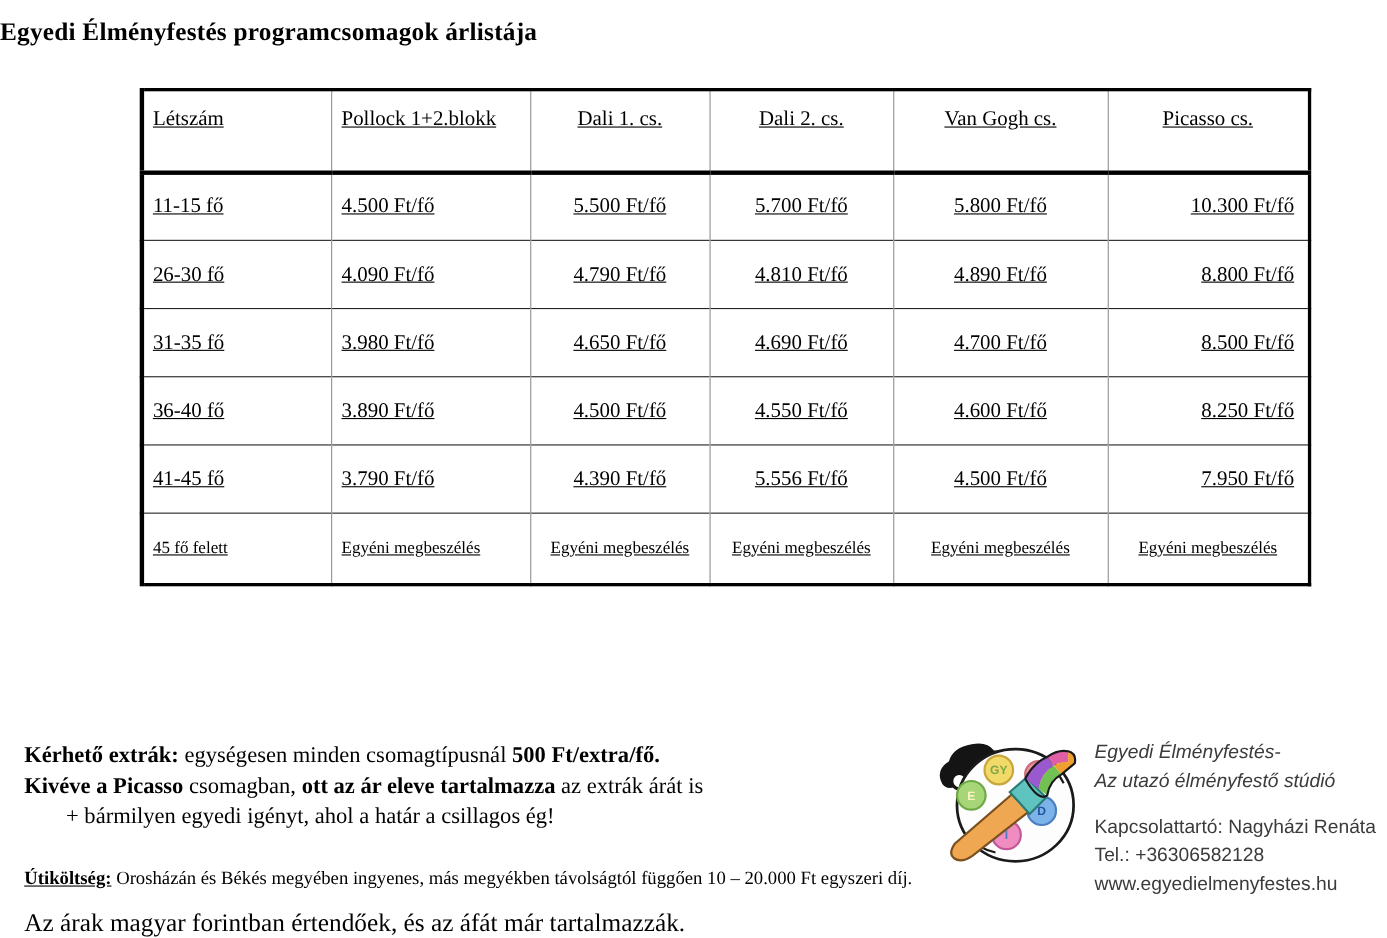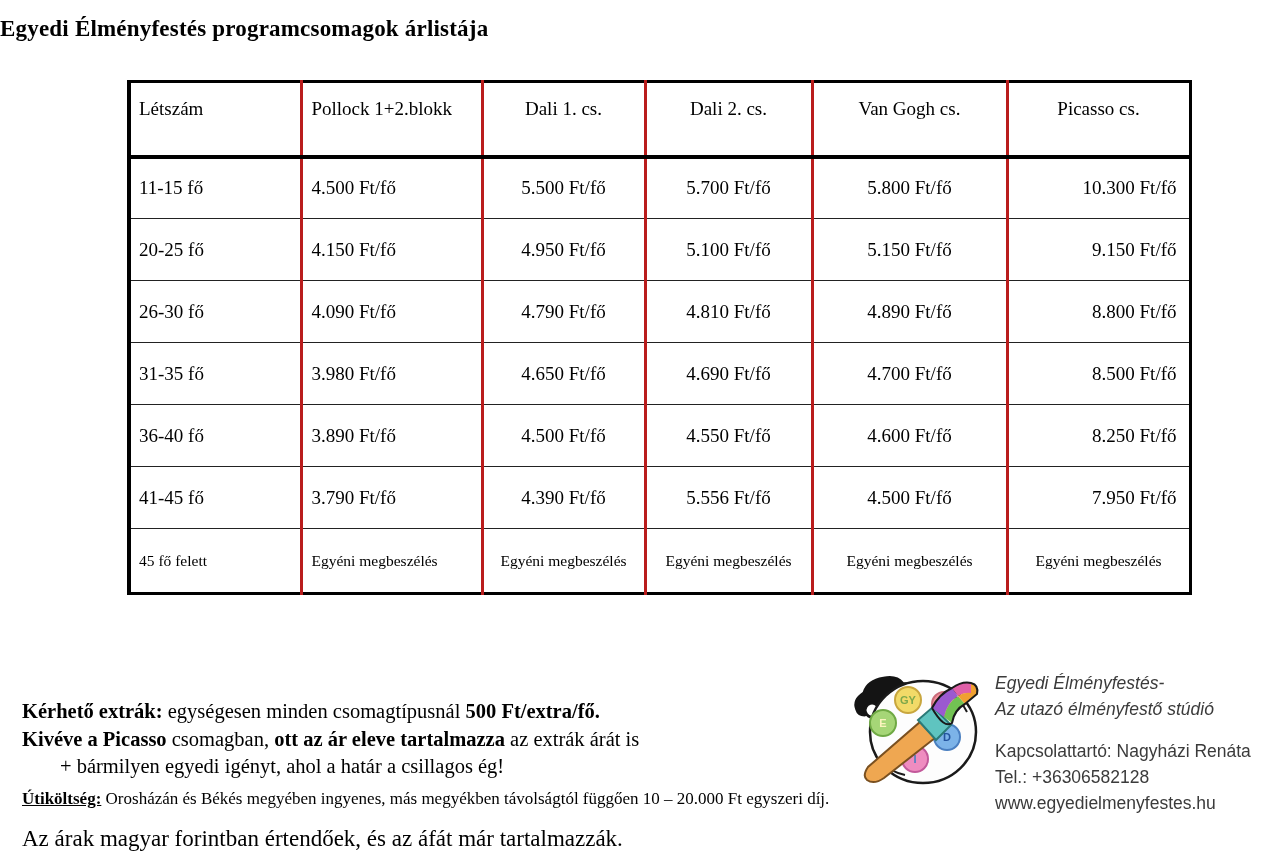--- a/index.html
+++ b/index.html
@@ -29,25 +29,26 @@
   table.price-table {
     position: absolute;
     left: 127px;
     top: 80px;
     width: 1061px;
     border-collapse: collapse;
     table-layout: fixed;
     font-size: 19px;
   }
   table.price-table th, table.price-table td {
-    border-left: 3px solid #b91c1c;
+    border-left: 1px solid #b91c1c;
     border-right: 1px solid #8f8f8f;
     font-weight: normal;
     overflow: hidden;
     white-space: nowrap;
+    text-decoration: underline;
   }
   table.price-table { border: 3px solid #000; border-left-width: 4px; }
   table.price-table thead th {
     height: 75px;
     vertical-align: top;
     padding-top: 15px;
     border-bottom: 4px solid #000;
   }
   table.price-table tbody td {
     height: 62px;
@@ -59,21 +60,21 @@
     font-size: 15.5px;
   }
   .c0 { text-align: left;  padding-left: 8px; }
   .c1 { text-align: left;  padding-left: 9px; }
   .c2, .c3, .c4 { text-align: center; }
   td.c5 { text-align: right; padding-right: 12px; }
   th.c5 { text-align: center; }
   tr.small-row td.c5 { text-align: center; padding-right: 0; }
 
   
-  .note-line { position: absolute; font-size: 20.5px; white-space: nowrap; margin-top: 24px; }
+  .note-line { position: absolute; font-size: 20.5px; white-space: nowrap; }
   .note-1 { left: 22px; top: 676px; }
   .note-2 { left: 22px; top: 704px; }
   .note-3 { left: 60px; top: 731px; }
   .note-b { font-weight: bold; }
   .travel-line { position: absolute; left: 22px; top: 789px; font-size: 17px; white-space: nowrap; }
   .travel-label { font-weight: bold; text-decoration: underline; }
   .vat-line { position: absolute; left: 22px; top: 826px; font-size: 23px; white-space: nowrap; }
 
   
   .logo-box { position: absolute; left: 843px; top: 666px; width: 142px; height: 124px; }
@@ -119,28 +120,20 @@
     <tbody>
         <tr>
           <td class="c0">11-15 fő</td>
           <td class="c1">4.500 Ft/fő</td>
           <td class="c2">5.500 Ft/fő</td>
           <td class="c3">5.700 Ft/fő</td>
           <td class="c4">5.800 Ft/fő</td>
           <td class="c5">10.300 Ft/fő</td>
         </tr>
         <tr>
-          <td class="c0">20-25 fő</td>
-          <td class="c1">4.150 Ft/fő</td>
-          <td class="c2">4.950 Ft/fő</td>
-          <td class="c3">5.100 Ft/fő</td>
-          <td class="c4">5.150 Ft/fő</td>
-          <td class="c5">9.150 Ft/fő</td>
-        </tr>
-        <tr>
           <td class="c0">26-30 fő</td>
           <td class="c1">4.090 Ft/fő</td>
           <td class="c2">4.790 Ft/fő</td>
           <td class="c3">4.810 Ft/fő</td>
           <td class="c4">4.890 Ft/fő</td>
           <td class="c5">8.800 Ft/fő</td>
         </tr>
         <tr>
           <td class="c0">31-35 fő</td>
           <td class="c1">3.980 Ft/fő</td>

